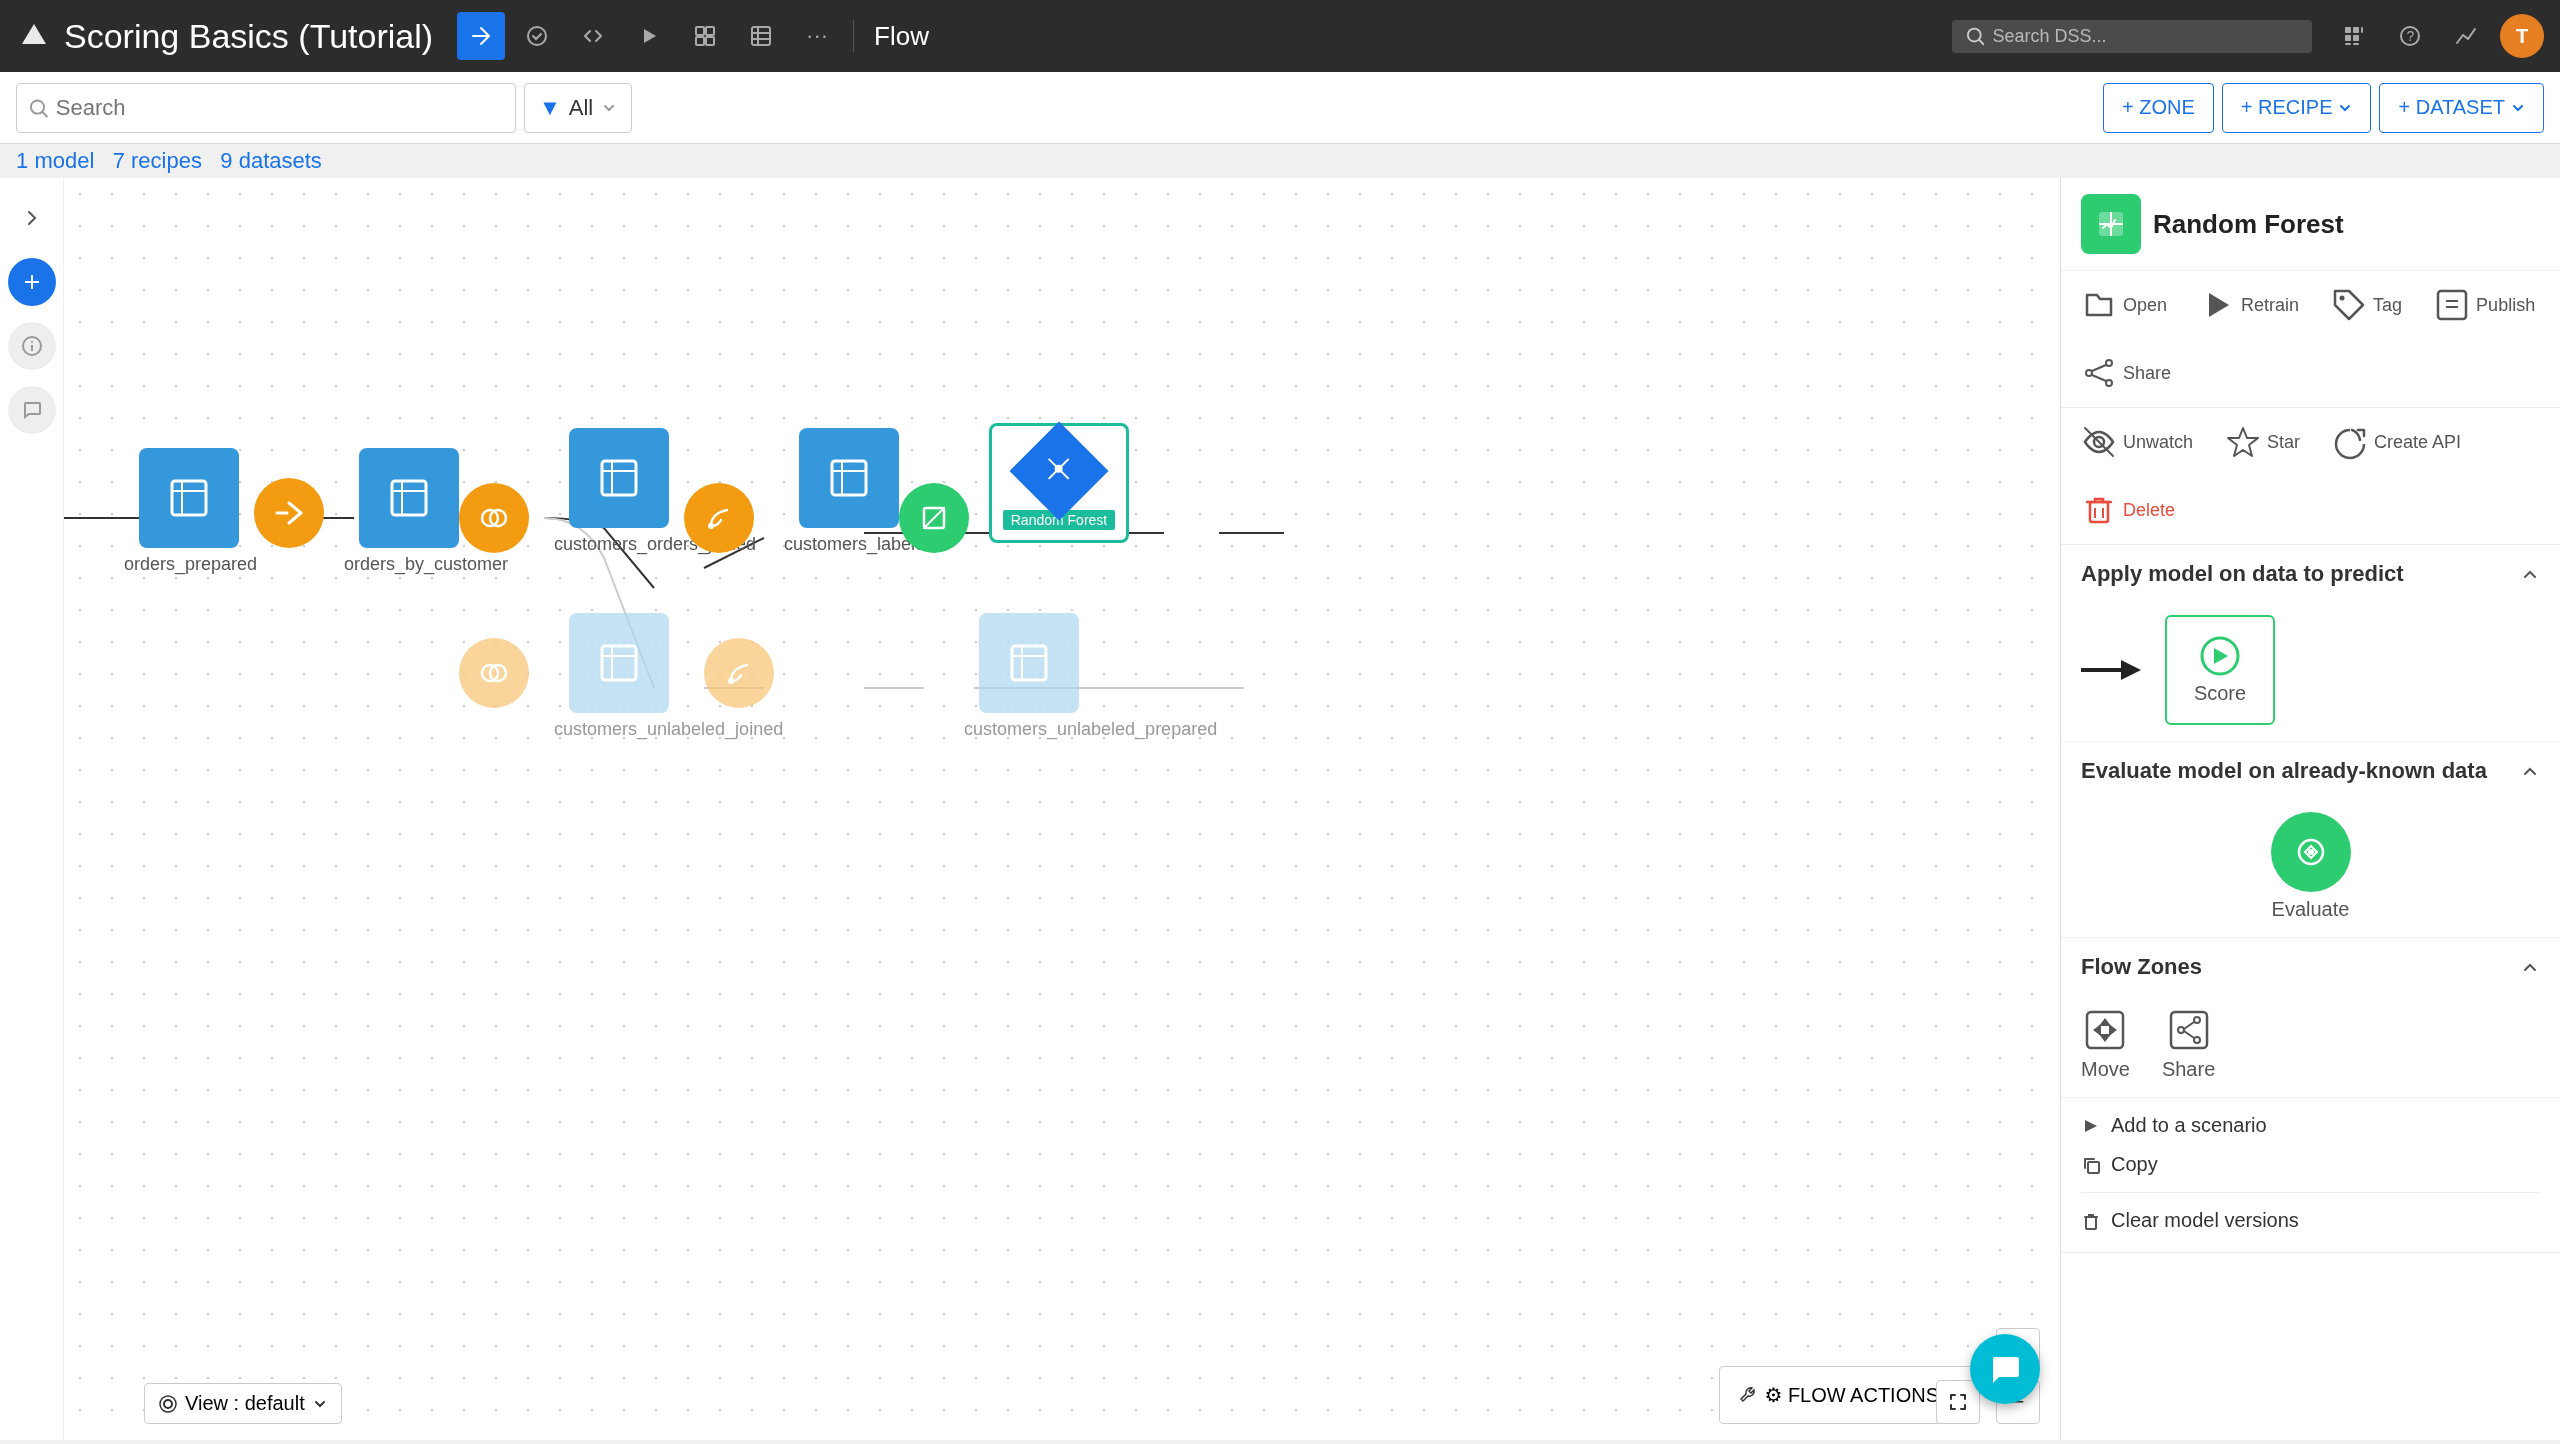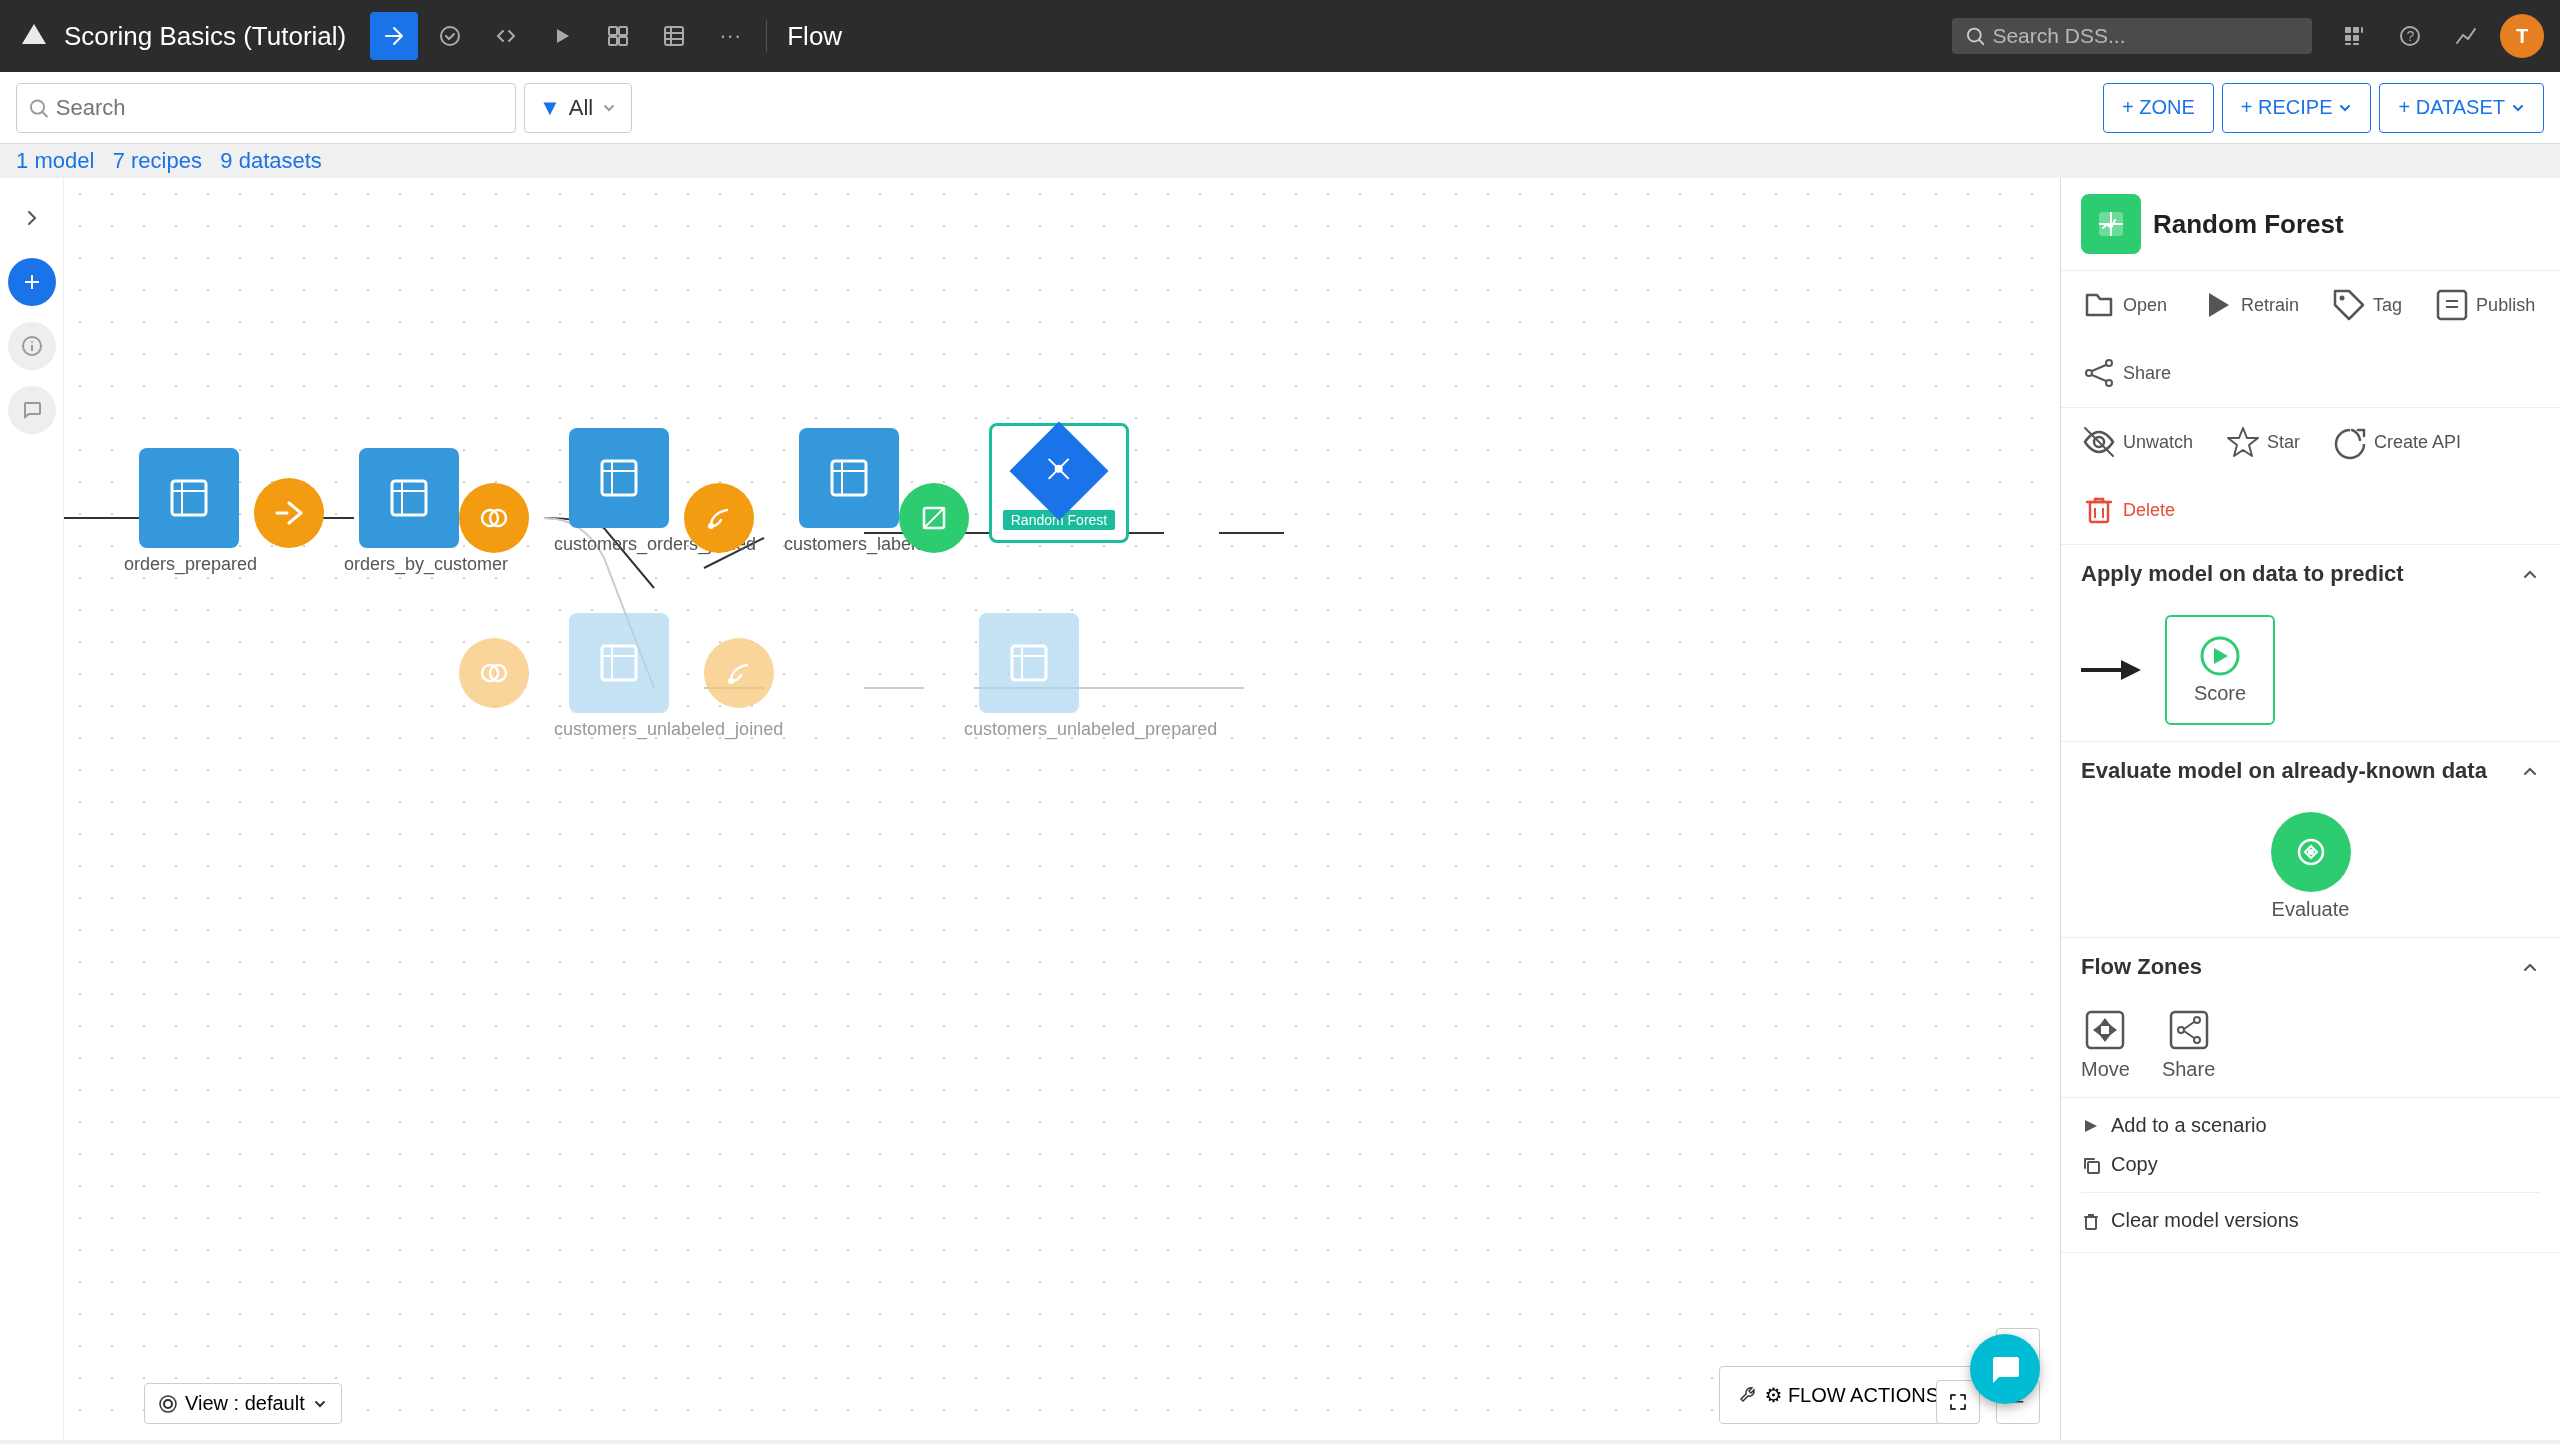--- a/index.html
+++ b/index.html
@@ -4,33 +4,33 @@
   <style>
     * { box-sizing: border-box; margin: 0; padding: 0; }
     body { font-family: -apple-system, BlinkMacSystemFont, 'Segoe UI', sans-serif; background: #f0f0f0; overflow: hidden; width: 2560px; height: 1444px; }
 
     
     .topnav {
       display: flex; align-items: center; background: #2c2c2c; height: 72px; padding: 0 16px; gap: 8px; position: relative; z-index: 100;
     }
     .topnav-logo { width: 36px; height: 36px; display: flex; align-items: center; justify-content: center; }
     .topnav-logo svg { width: 28px; height: 28px; }
-    .topnav-title { color: #fff; font-size: 26px; font-weight: 500; margin-left: 4px; margin-right: 16px; }
+    .topnav-title { color: #fff; font-size: 34px; font-weight: 500; margin-left: 4px; margin-right: 16px; }
     .topnav-icon-btn {
       width: 48px; height: 48px; display: flex; align-items: center; justify-content: center;
       border-radius: 4px; cursor: pointer; color: #ccc; font-size: 20px; border: none; background: transparent;
     }
     .topnav-icon-btn.active { background: #1a73e8; color: #fff; }
     .topnav-sep { width: 1px; height: 32px; background: #555; margin: 0 4px; }
     .topnav-label { color: #fff; font-size: 26px; font-weight: 500; margin-left: 8px; }
     .topnav-search {
       margin-left: auto; display: flex; align-items: center; background: rgba(255,255,255,0.15);
       border-radius: 4px; padding: 6px 14px; gap: 8px; width: 360px;
     }
-    .topnav-search input { background: transparent; border: none; color: #fff; font-size: 21px; outline: none; width: 100%; }
+    .topnav-search input { background: transparent; border: none; color: #fff; font-size: 18px; outline: none; width: 100%; }
     .topnav-search input::placeholder { color: rgba(255,255,255,0.6); }
     .topnav-right { display: flex; align-items: center; gap: 12px; margin-left: 12px; }
     .topnav-right-btn { width: 44px; height: 44px; border-radius: 4px; display: flex; align-items: center; justify-content: center; color: #ccc; cursor: pointer; font-size: 22px; }
     .topnav-avatar { width: 44px; height: 44px; border-radius: 50%; background: #e67e22; display: flex; align-items: center; justify-content: center; color: #fff; font-weight: bold; font-size: 20px; }
 
     
     .secondnav {
       display: flex; align-items: center; background: #fff; border-bottom: 1px solid #ddd; height: 72px; padding: 0 16px; gap: 8px;
     }
     .search-box {

